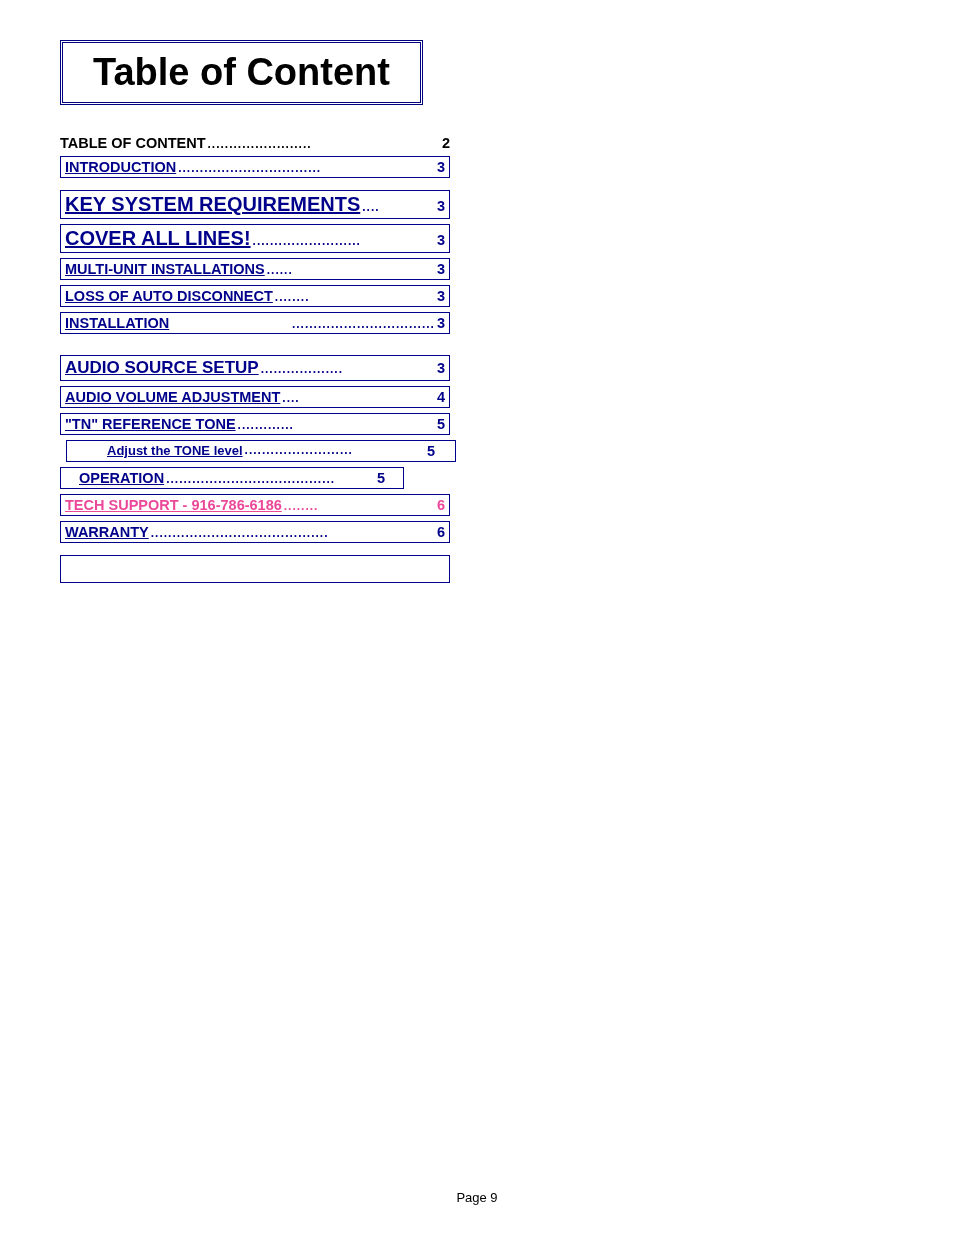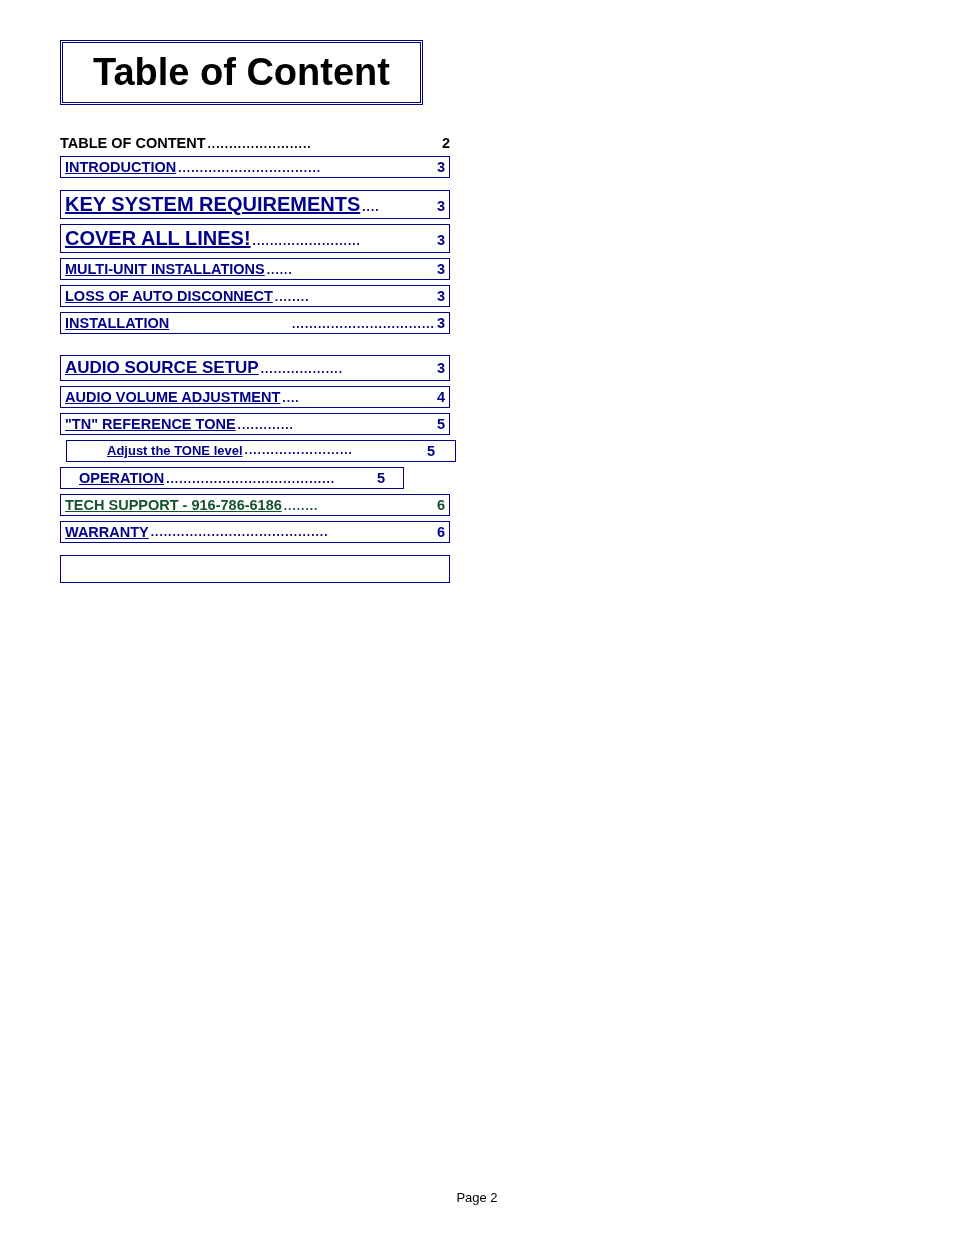--- a/index.html
+++ b/index.html
@@ -121,31 +121,31 @@
       <div style="display: flex; align-items: flex-start; margin-bottom: 5px; width: 390px; font-family: Arial, sans-serif; font-size: 14.5px; font-weight: bold; border: 1px solid rgb(0, 0, 139); padding: 2px 20px; color: rgb(0, 0, 139); margin-left: 6px;">
         <span style="white-space: nowrap; text-decoration: underline; padding-left: 20px; text-transform: none; font-size: 13px;">Adjust the TONE level</span>
         <span style="flex: 1 1 0%; overflow: hidden; white-space: nowrap; padding: 0px 2px; font-size: 12px; letter-spacing: 1px;">.........................</span>
         <span style="white-space: nowrap; font-size: 14.5px;">5</span>
       </div>
       <div style="display: flex; align-items: baseline; margin-bottom: 5px; width: 344px; font-family: Arial, sans-serif; font-size: 14.5px; font-weight: bold; border: 1px solid rgb(0, 0, 139); padding: 2px 18px; color: rgb(0, 0, 139);">
         <span style="white-space: nowrap; text-decoration: underline; text-transform: uppercase; font-size: 14.5px;">OPERATION</span>
         <span style="flex: 1 1 0%; overflow: hidden; white-space: nowrap; padding: 0px 2px; font-size: 12px; letter-spacing: 1px;">.......................................</span>
         <span style="white-space: nowrap; font-size: 14.5px;">5</span>
       </div>
-      <div style="display: flex; align-items: baseline; margin-bottom: 5px; width: 390px; font-family: Arial, sans-serif; font-size: 14.5px; font-weight: bold; border: 1px solid rgb(0, 0, 139); padding: 2px 4px; color: #14532d;">
+      <div style="display: flex; align-items: baseline; margin-bottom: 5px; width: 390px; font-family: Arial, sans-serif; font-size: 14.5px; font-weight: bold; border: 1px solid rgb(0, 0, 139); padding: 2px 4px; color: #ec4899;">
         <span style="white-space: nowrap; text-decoration: underline; text-transform: uppercase; font-size: 14.5px;">TECH SUPPORT - 916-786-6186</span>
         <span style="flex: 1 1 0%; overflow: hidden; white-space: nowrap; padding: 0px 2px; font-size: 12px; letter-spacing: 1px;">........</span>
         <span style="white-space: nowrap; font-size: 14.5px;">6</span>
       </div>
-      <div style="display: flex; align-items: center; margin-bottom: 12px; width: 390px; font-family: Arial, sans-serif; font-size: 14.5px; font-weight: bold; border: 1px solid rgb(0, 0, 139); padding: 2px 4px; color: rgb(0, 0, 139);">
+      <div style="display: flex; align-items: flex-end; margin-bottom: 12px; width: 390px; font-family: Arial, sans-serif; font-size: 14.5px; font-weight: bold; border: 1px solid rgb(0, 0, 139); padding: 2px 4px; color: rgb(0, 0, 139);">
         <span style="white-space: nowrap; text-decoration: underline; text-transform: uppercase; font-size: 14.5px;">WARRANTY</span>
         <span style="flex: 1 1 0%; overflow: hidden; white-space: nowrap; padding: 0px 2px; font-size: 12px; letter-spacing: 1px;">.........................................</span>
         <span style="white-space: nowrap; font-size: 14.5px;">6</span>
       </div>
     </div>
 
   <div class="empty-box"></div>
 
   <div class="page-footer">
-    <span>Page 2</span>
+    <span>Page 9</span>
   </div>
 
 </div>
 
 </body></html>

